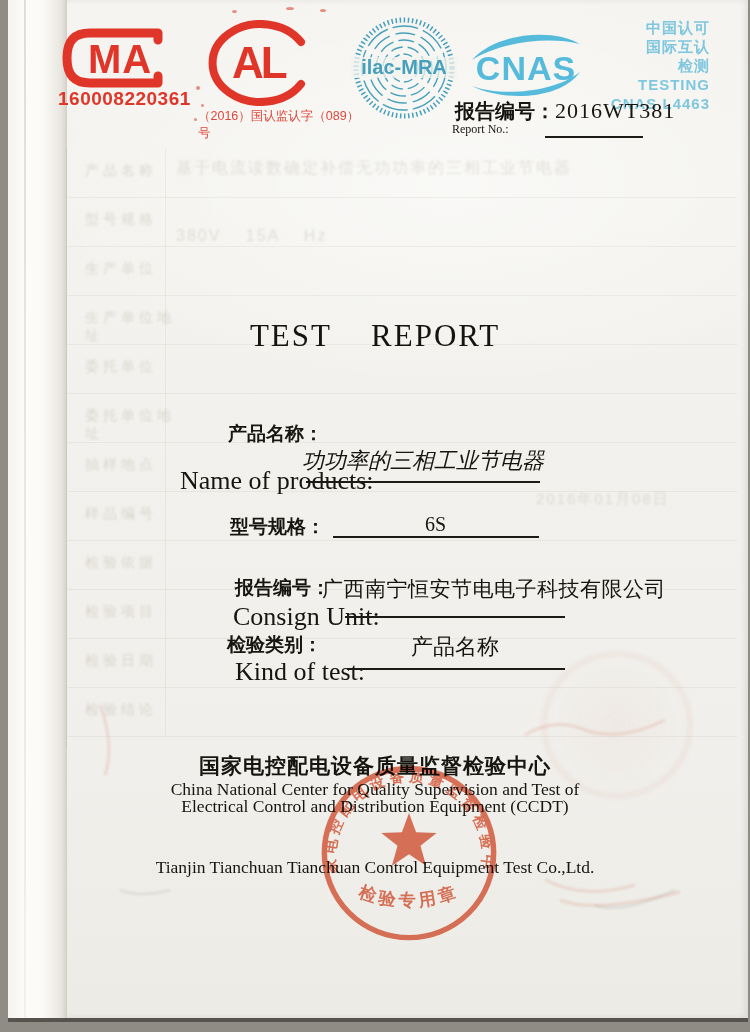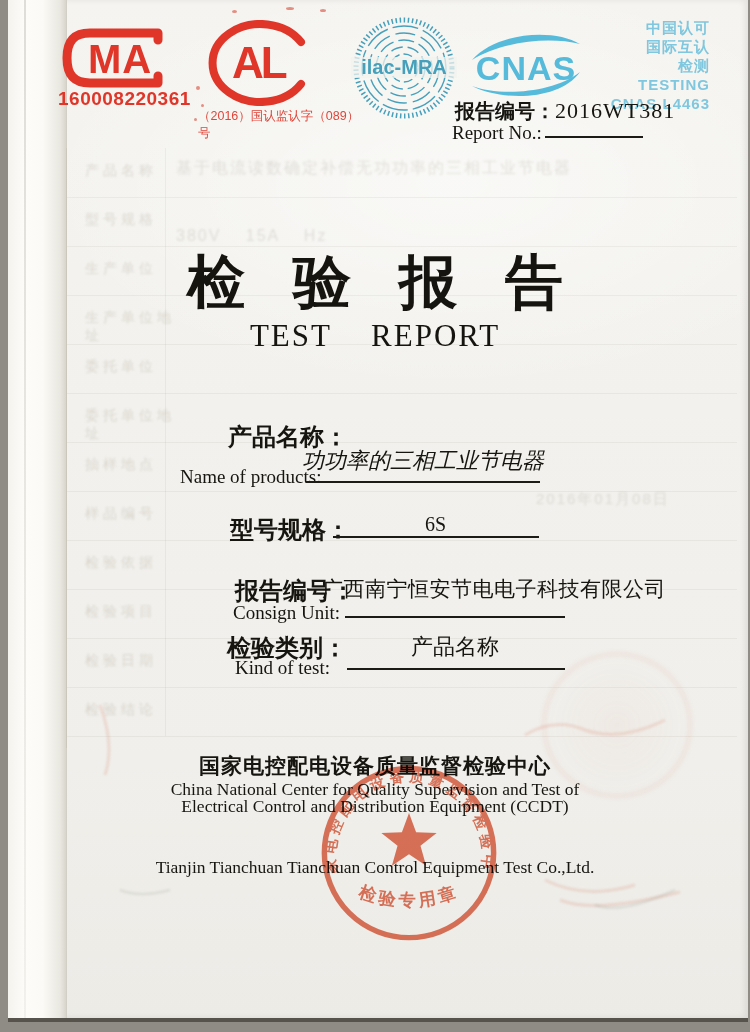--- a/index.html
+++ b/index.html
@@ -51,35 +51,35 @@
   .cnas{position:absolute;left:466px;top:28px;width:120px;height:76px;opacity:.92;}
   .cnas-side{position:absolute;left:600px;top:18px;width:110px;line-height:19px;font-size:15px;
     color:rgba(105,190,219,.85);font-weight:bold;letter-spacing:1px;text-align:right;}
   .cnas-side div{white-space:nowrap;}
 
   
   .repno-zh{position:absolute;left:455px;top:98px;white-space:nowrap;}
   .repno-zh .lab{font-size:20px;font-weight:bold;color:#17150f;}
   .repno-zh .val{font-family:"Liberation Serif",serif;font-size:22px;color:#17150f;letter-spacing:1px;}
   .repno-en{position:absolute;left:452px;top:122px;font-family:"Liberation Serif",serif;
-    font-size:19px;color:#17150f;white-space:nowrap;}
+    font-size:12px;color:#17150f;white-space:nowrap;}
   .repno-line{position:absolute;left:545px;top:136px;width:98px;border-top:2px solid #1d1b15;}
 
   
   .title-zh{position:absolute;left:65px;top:244px;width:620px;text-align:center;
     font-size:58px;font-weight:900;color:#16140e;letter-spacing:48px;padding-left:48px;
     box-sizing:border-box;white-space:nowrap;}
   .title-en{position:absolute;left:65px;top:318px;width:620px;text-align:center;
     font-family:"Liberation Serif",serif;font-size:31px;color:#16140e;word-spacing:30px;
     letter-spacing:2px;}
 
   
-  .flab{position:absolute;font-size:24px;font-weight:bold;color:#17150f;white-space:nowrap;}
+  .flab{position:absolute;font-size:19px;font-weight:bold;color:#17150f;white-space:nowrap;}
   .fval{position:absolute;font-size:22px;color:#17150f;white-space:nowrap;}
-  .fen{position:absolute;font-family:"Liberation Serif",serif;font-size:19px;color:#17150f;
+  .fen{position:absolute;font-family:"Liberation Serif",serif;font-size:26px;color:#17150f;
     white-space:nowrap;}
   .uline{position:absolute;border-top:2px solid #1d1b15;}
 
   .f1-lab{left:228px;top:421px;}
   .f1-v1{left:330px;top:421px;}
   .f1-v2{left:302px;top:446px;font-style:italic;}
   .f1-en{left:180px;top:466px;}
   .f1-line{left:306px;top:481px;width:234px;}
 
   .f2-lab{left:230px;top:514px;}
@@ -220,21 +220,20 @@
     <div>TESTING</div>
     <div>CNAS L4463</div>
   </div>
 
   <div class="repno-zh">
     <span class="lab">报告编号：</span><span class="val">2016WT381</span>
   </div>
   <div class="repno-en">Report No.:</div>
   <div class="repno-line"></div>
 
-  <div class="title-zh">检验报告</div>
   <div class="title-en">TEST REPORT</div>
 
   <div class="flab f1-lab">产品名称：</div>
   <div class="fval f1-v2">功功率的三相工业节电器</div>
   <div class="fen f1-en">Name of products:</div>
   <div class="uline f1-line"></div>
 
   <div class="flab f2-lab">型号规格：</div>
   <div class="fval f2-val">6S</div>
   <div class="uline f2-line"></div>

